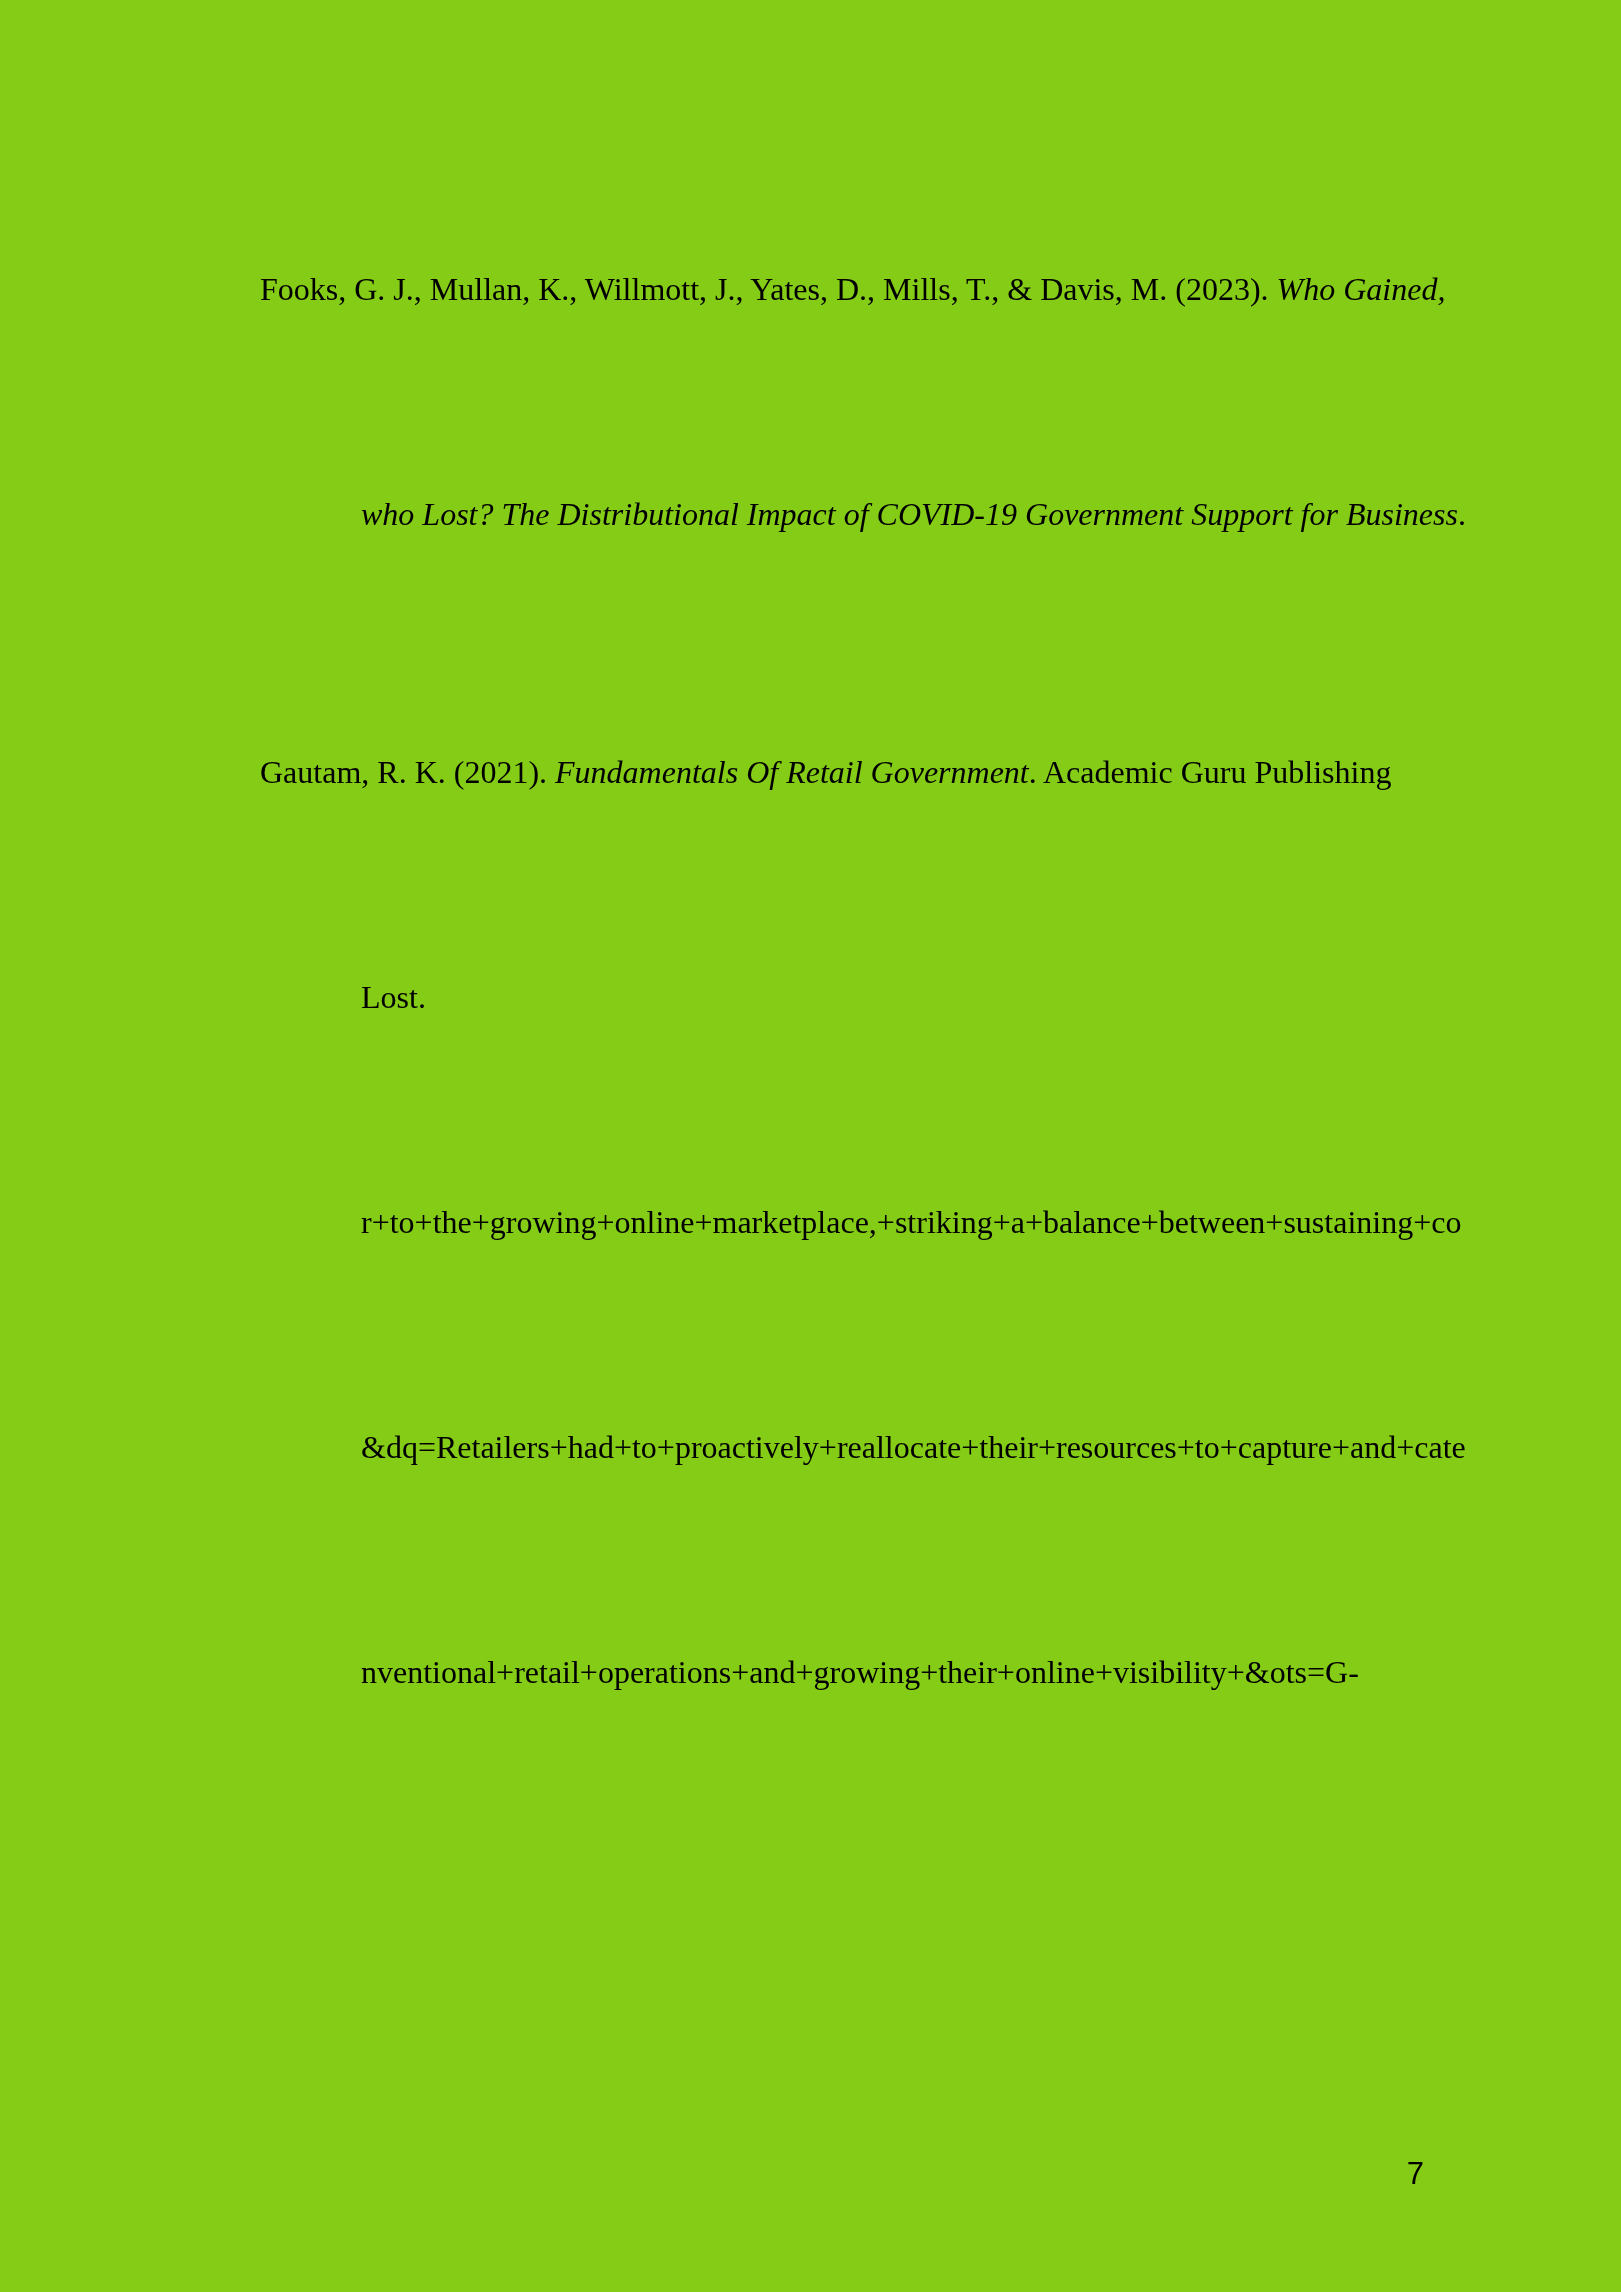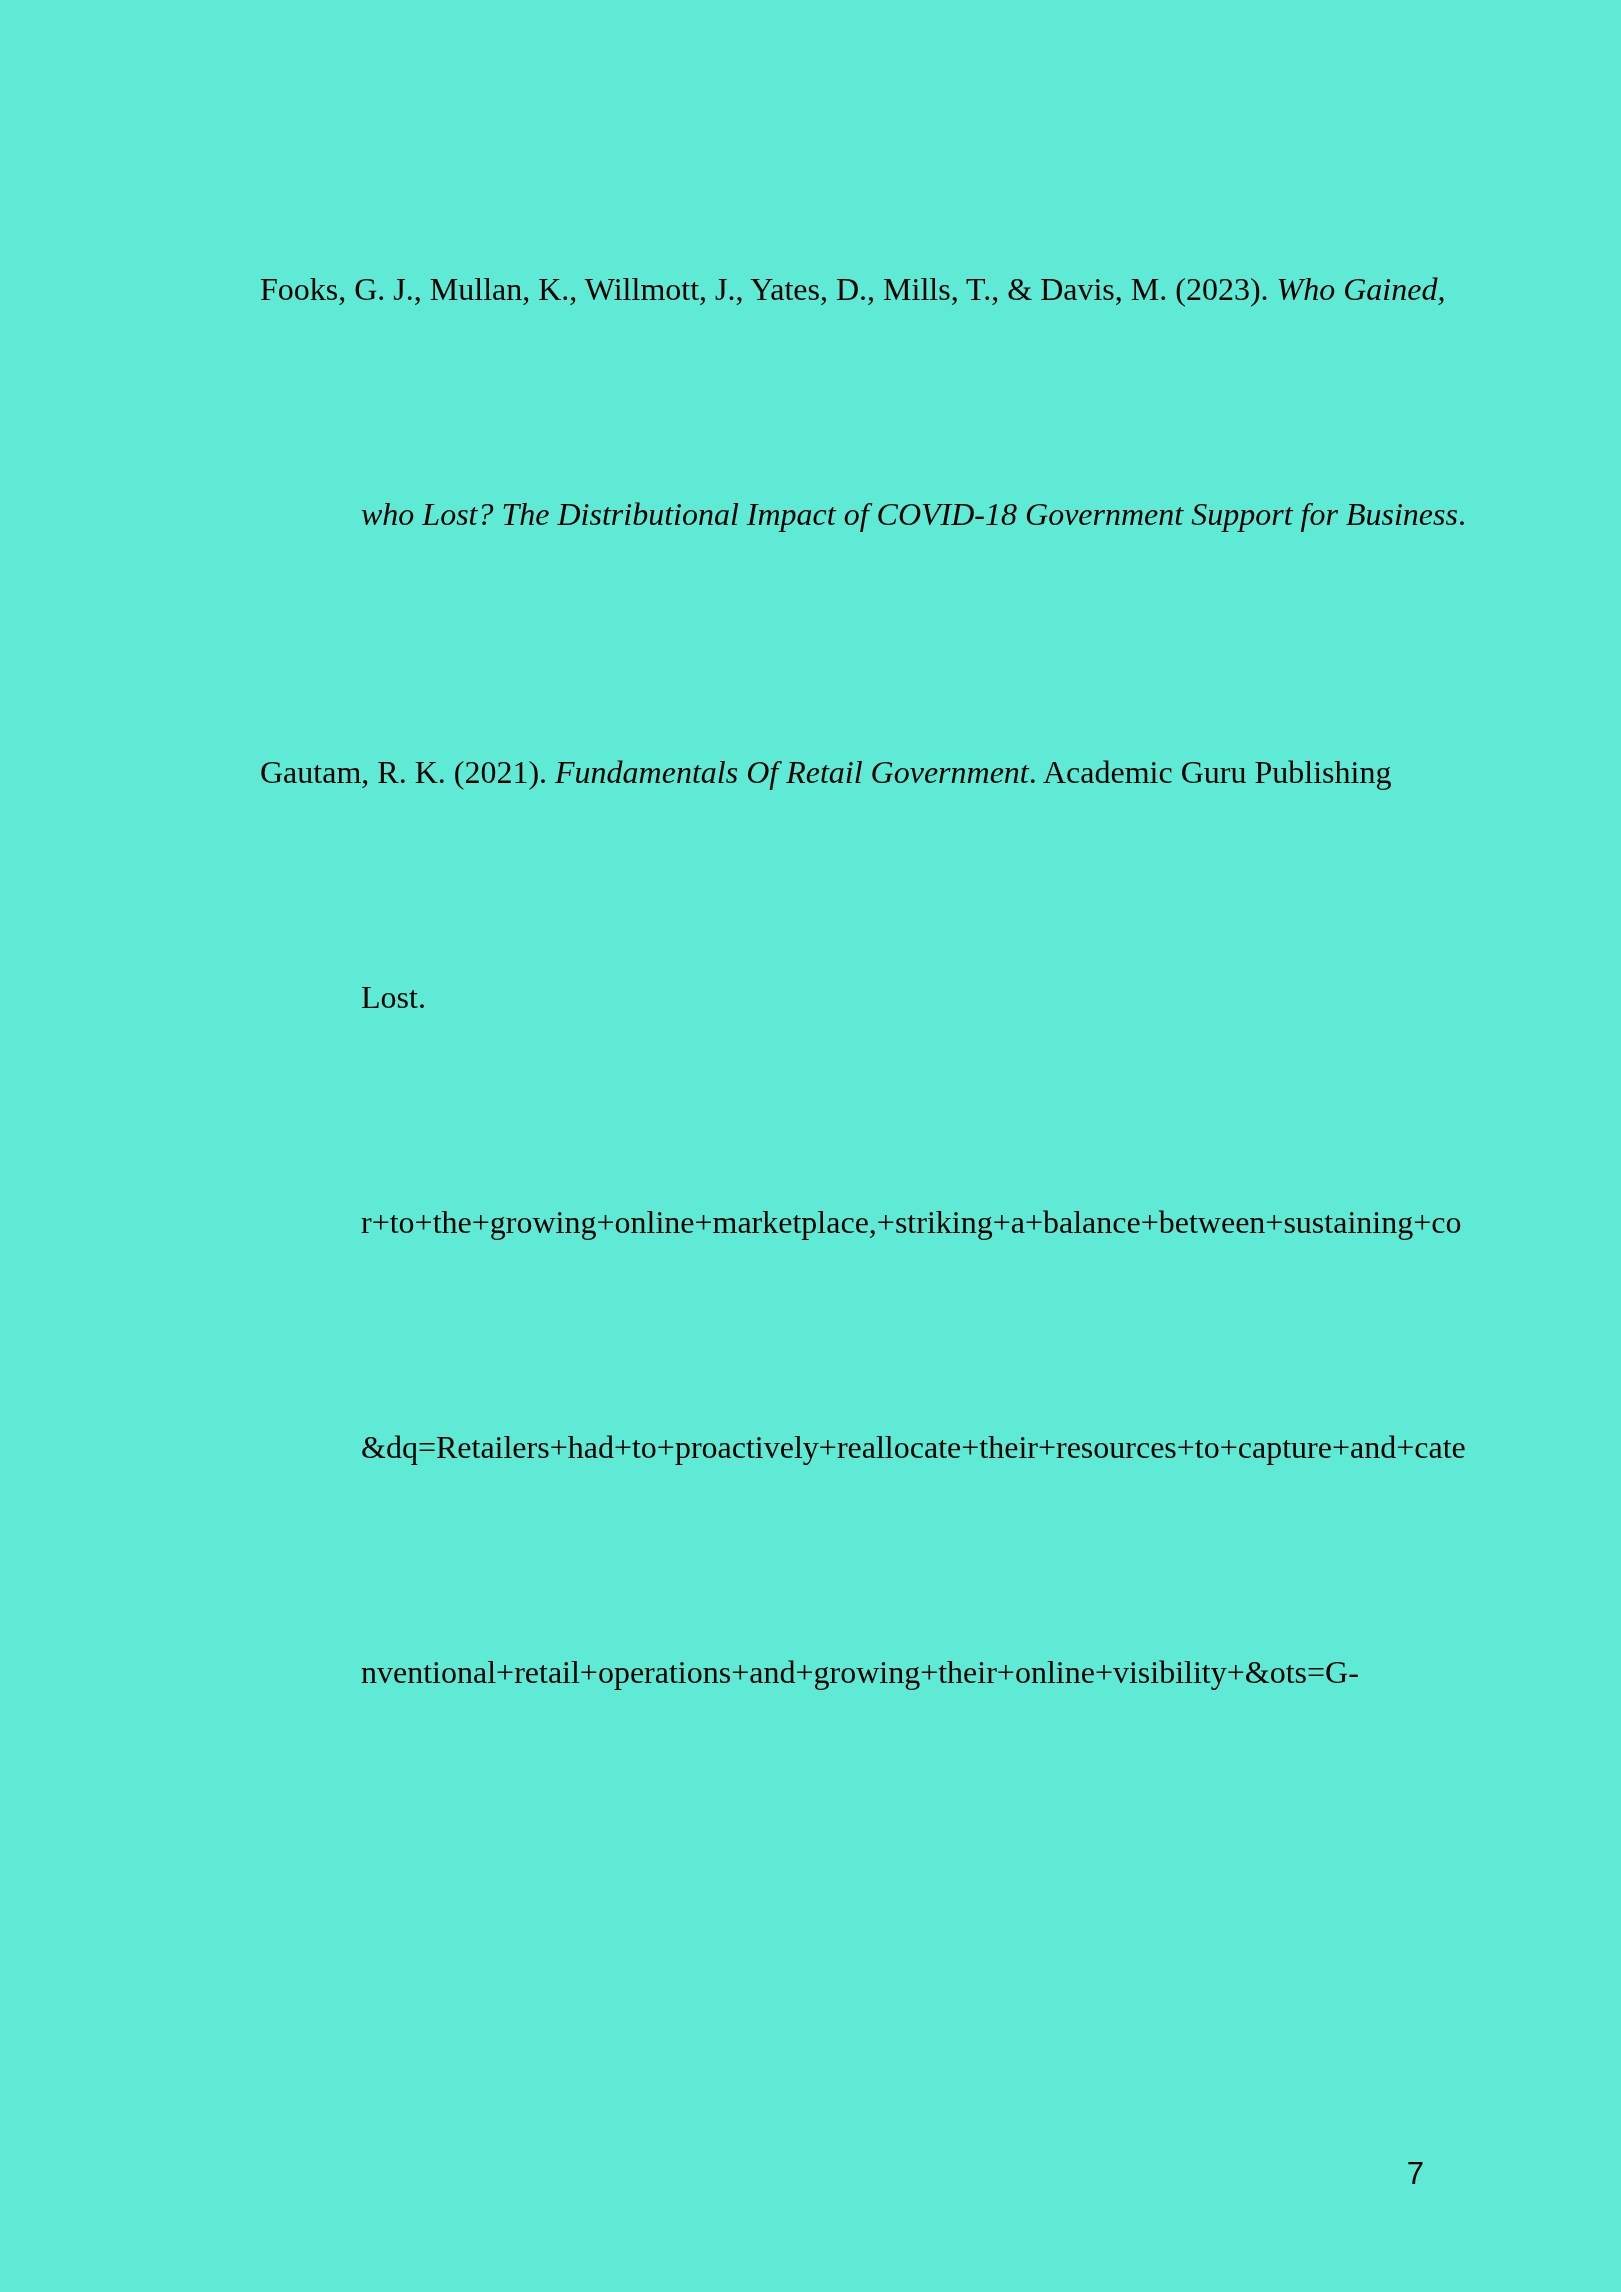--- a/index.html
+++ b/index.html
@@ -4,21 +4,21 @@
 <style>
   html, body {
     margin: 0;
     padding: 0;
     background: #e8e8e8;
   }
   .page {
     position: relative;
     width: 1621px;
     height: 2293px;
-    background: #5eead4;
+    background: #84cc16;
     overflow: hidden;
     font-family: "Liberation Serif", serif;
     color: #000000;
   }
   .references {
     position: absolute;
     left: 196px;
     top: 177px;
     width: 1264px;
   }
@@ -53,21 +53,21 @@
 <body>
 
 <div class="page">
   <div class="references">
 
     <div class="entry gap-after">
       <div class="line">
         <span class="normal">Fooks, G. J., Mullan, K., Willmott, J., Yates, D., Mills, T., &amp; Davis, M. (2023). </span><span class="italic">Who Gained,</span>
       </div>
       <div class="line indent">
-        <span class="italic">who Lost? The Distributional Impact of COVID-18 Government Support for Business</span><span class="normal">.</span>
+        <span class="italic">who Lost? The Distributional Impact of COVID-19 Government Support for Business</span><span class="normal">.</span>
       </div>
     </div>
 
     <div class="entry gap-after">
       <div class="line">
         <span class="normal">Gautam, R. K. (2021). </span><span class="italic">Fundamentals Of Retail Government</span><span class="normal">. Academic Guru Publishing</span>
       </div>
       <div class="line indent">
         <span class="normal">Lost.</span>
       </div>

